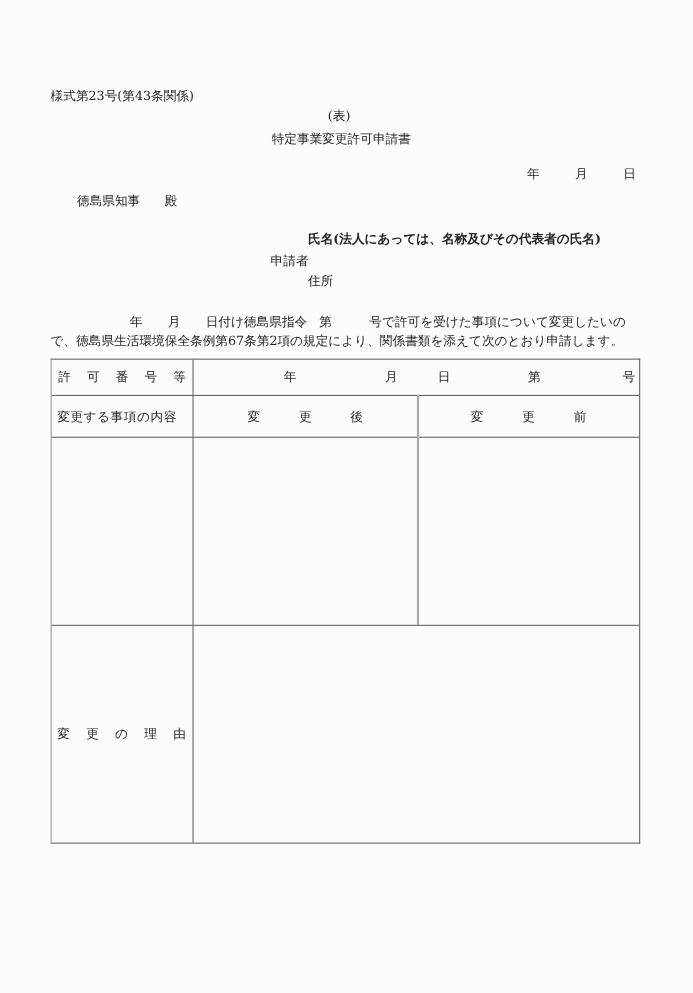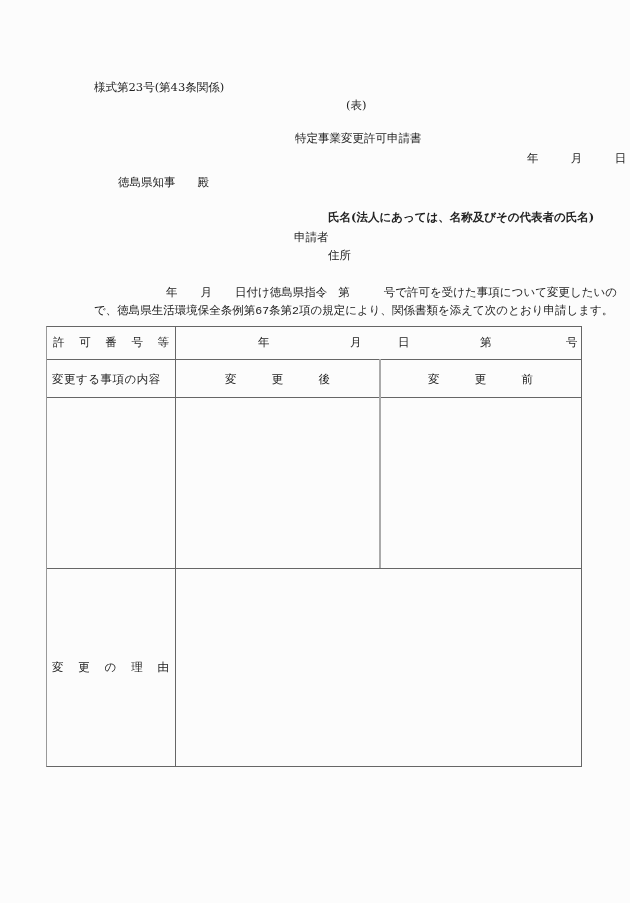--- a/index.html
+++ b/index.html
@@ -9,33 +9,33 @@
     }
     body {
       width: 630px;
       height: 903px;
       position: relative;
       overflow: hidden;
       font-family: "DejaVu Serif", "Liberation Serif", serif;
       color: #222;
       font-size: 11.5px;
     }
-    .abs { position: absolute; white-space: nowrap; margin-left: 48px; }
+    .abs { position: absolute; white-space: nowrap; }
     .form-number { left: 46px; top: 80px; }
     .side-label { left: 298px; top: 98px; }
-    .doc-title { left: 247px; top: 131px; text-align: right; }
+    .doc-title { left: 247px; top: 119px; text-align: right; }
     .date-line { left: 479px; top: 151px; }
     .date-line span { display: inline-block; }
     .addressee { left: 70px; top: 175px; text-align: right; }
     .addressee .gap { display: inline-block; width: 22px; }
     .name-line { left: 280px; top: 210px; font-weight: bold; }
     .applicant-label { left: 246px; top: 230px; }
     .address-line { left: 280px; top: 248px; text-align: center; }
     .body-line1 { left: 118px; top: 285px; }
-    .body-line2 { left: 46px; top: 303px; font-family: Liberation Mono, monospace; }
+    .body-line2 { left: 46px; top: 303px; }
 
     .grid {
       position: absolute;
       left: 46px;
       top: 326px;
       width: 536px;
       height: 441px;
       border: 1px solid #666;
       border-left: 1.5px solid #999;
       box-sizing: border-box;

